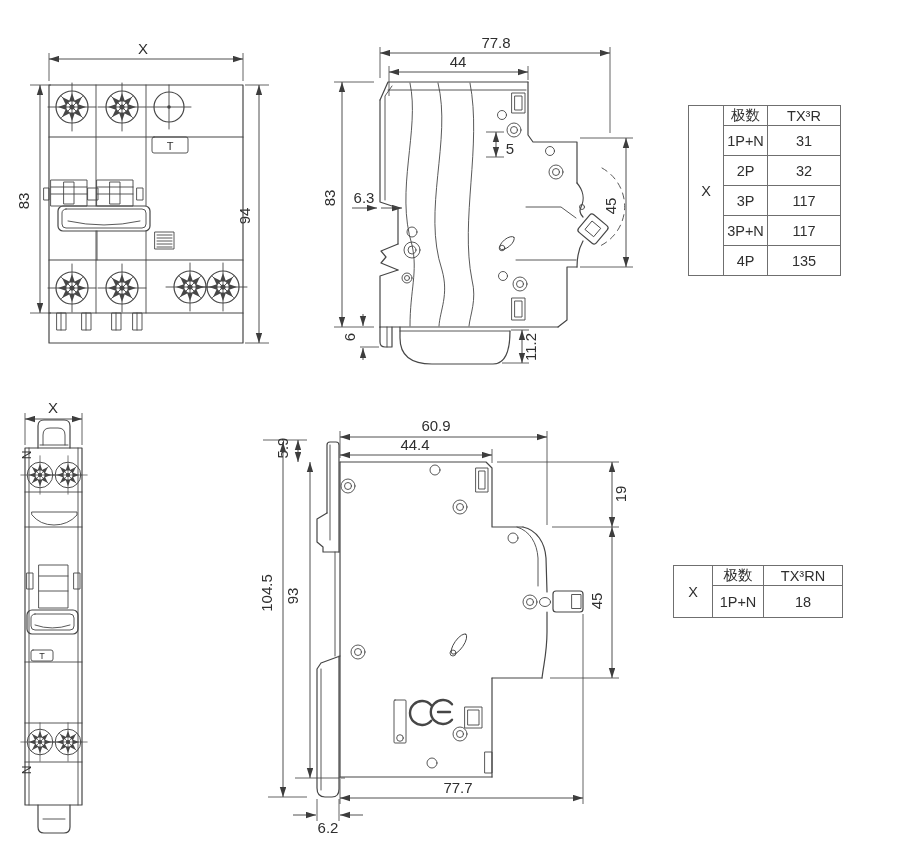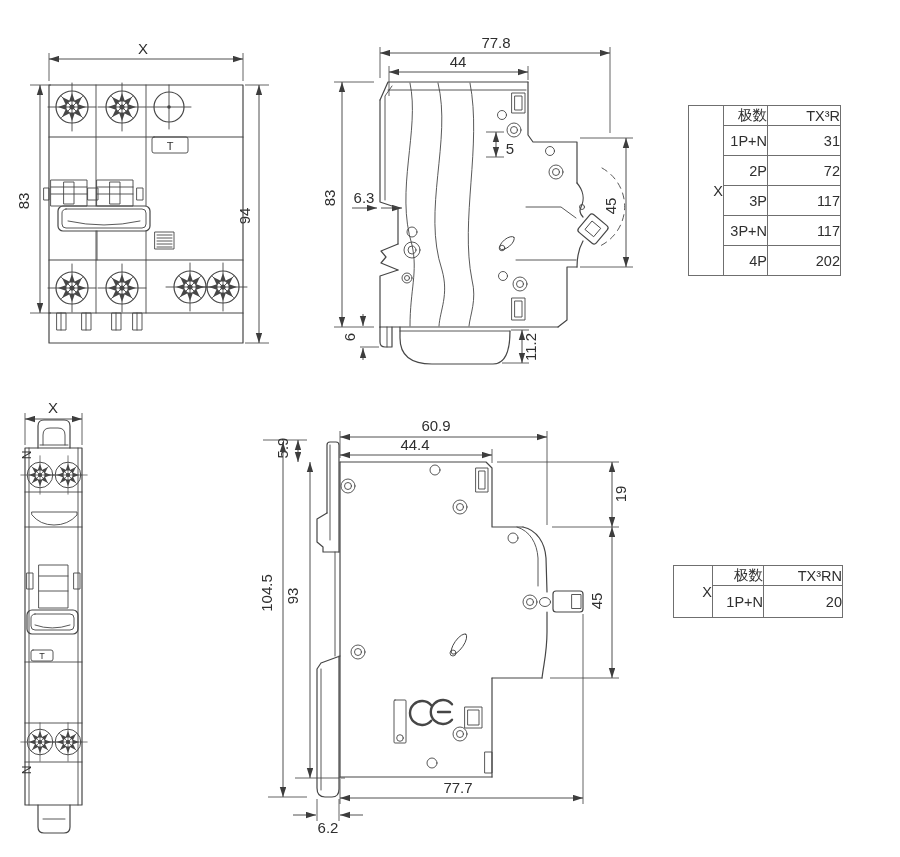--- a/index.html
+++ b/index.html
@@ -8,21 +8,21 @@
   .stage svg{position:absolute;overflow:visible;}
   svg text{font-family:"Liberation Sans","DejaVu Sans",sans-serif;fill:#2f2f2f;}
   .dt{font-size:15px;}
   .ln{fill:none;stroke:#464646;stroke-width:1.2;stroke-linecap:round;stroke-linejoin:round;}
   .thin{stroke-width:0.9;}
   .dim{fill:none;stroke:#3d3d3d;stroke-width:0.9;}
   .ext{fill:none;stroke:#3d3d3d;stroke-width:0.8;}
   .dash{stroke-dasharray:6 5;stroke-width:0.9;}
   table.dims{position:absolute;border-collapse:collapse;table-layout:fixed;color:#2f2f2f;
              font-size:14.5px;text-align:center;background:#fff;}
-  table.dims td{border:1.2px solid #6f6f6f;padding:0;vertical-align:middle;text-align:right;}
+  table.dims td{border:1.2px solid #6f6f6f;padding:0;vertical-align:middle;}
 </style>
 </head>
 <body>
 
 <div class="stage">
 
   <svg width="0" height="0" style="left:0;top:0">
     <defs>
       <marker id="mE" markerWidth="11" markerHeight="8" refX="10" refY="3.2" orient="auto" markerUnits="userSpaceOnUse">
         <path d="M0,0 L10,3.2 L0,6.4 Z" fill="#3d3d3d"></path>
@@ -448,49 +448,49 @@
         <td rowspan="6" style="height:29px">X</td>
         <td>极数</td>
         <td>TX³R</td>
       </tr>
       <tr>
         <td style="height:29px">1P+N</td>
         <td>31</td>
       </tr>
       <tr>
         <td style="height:29px">2P</td>
-        <td>72</td>
+        <td>32</td>
       </tr>
       <tr>
         <td style="height:29px">3P</td>
         <td>117</td>
       </tr>
       <tr>
         <td style="height:29px">3P+N</td>
         <td>117</td>
       </tr>
       <tr>
         <td style="height:29px">4P</td>
-        <td>202</td>
+        <td>135</td>
       </tr>
     </tbody>
   </table>
 
   <table class="dims" style="left:673px;top:565px;width:169px">
     <colgroup>
         <col style="width:39px">
         <col style="width:51px">
         <col style="width:79px">
       </colgroup>
     <tbody>
       <tr>
         <td rowspan="2" style="height:33px">X</td>
         <td>极数</td>
         <td>TX³RN</td>
       </tr>
       <tr>
         <td style="height:31px">1P+N</td>
-        <td>20</td>
+        <td>18</td>
       </tr>
     </tbody>
   </table>
 
 </div>
 
 </body></html>

